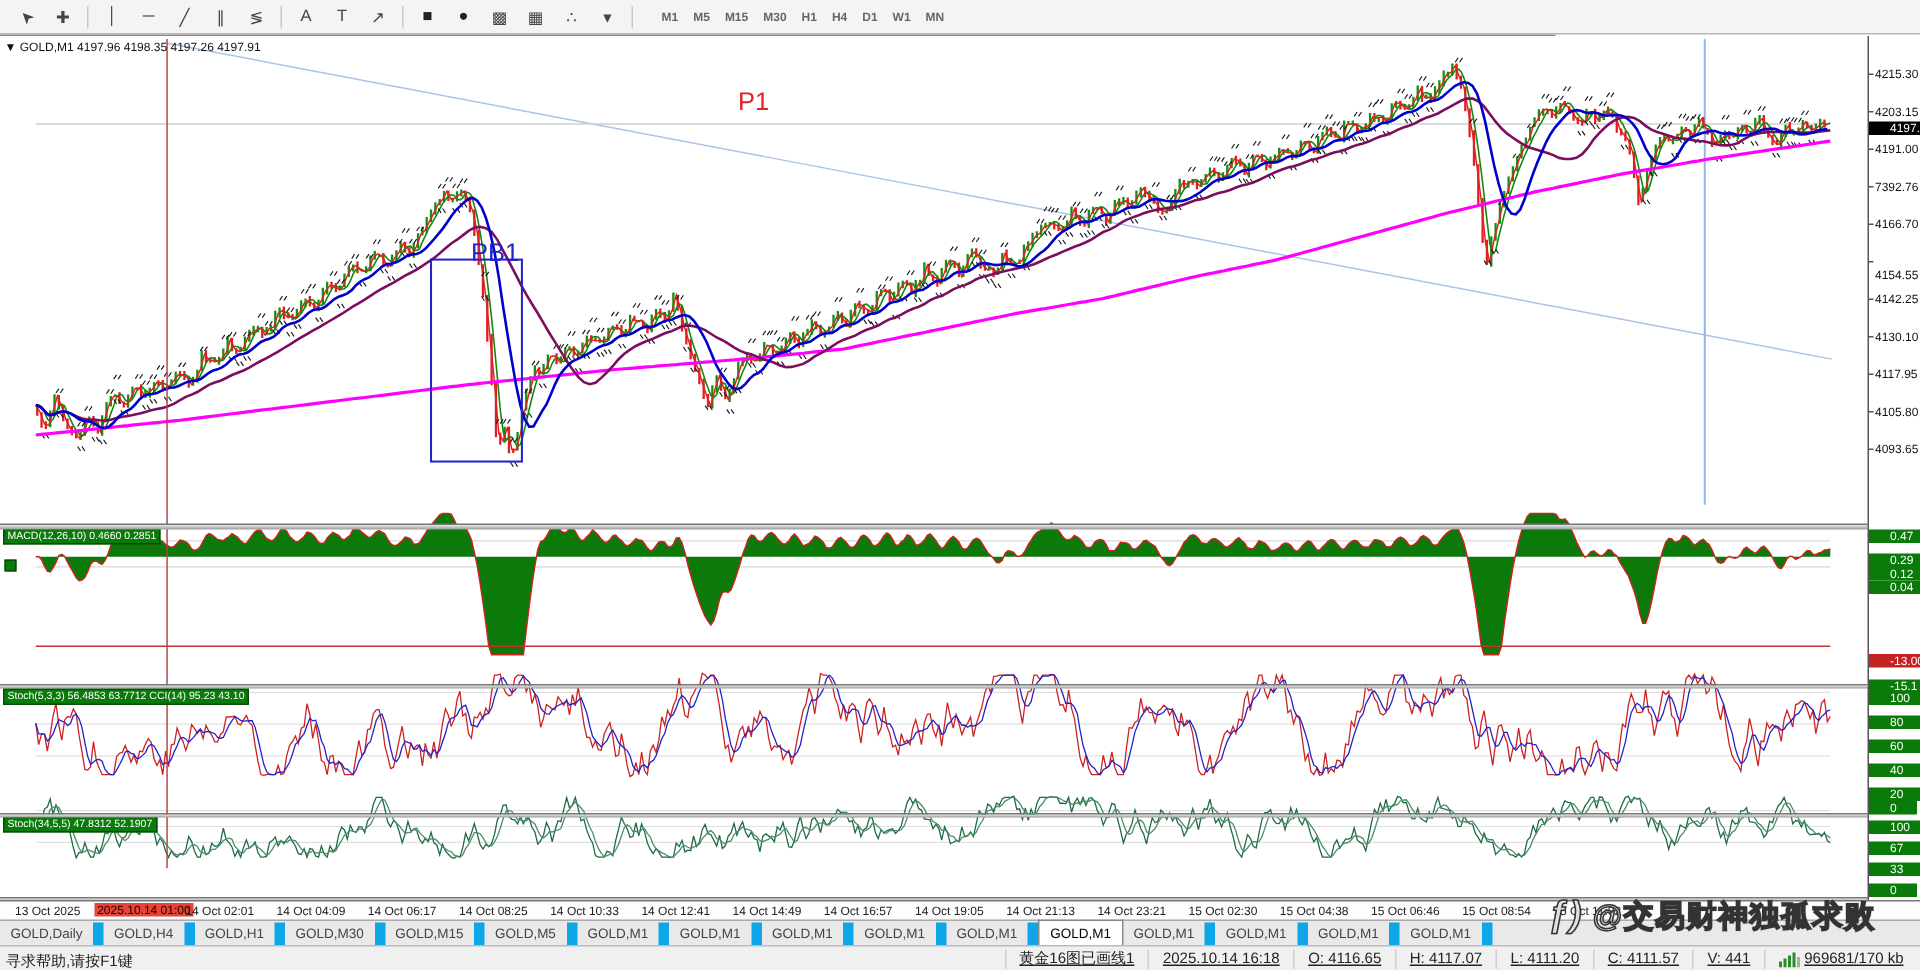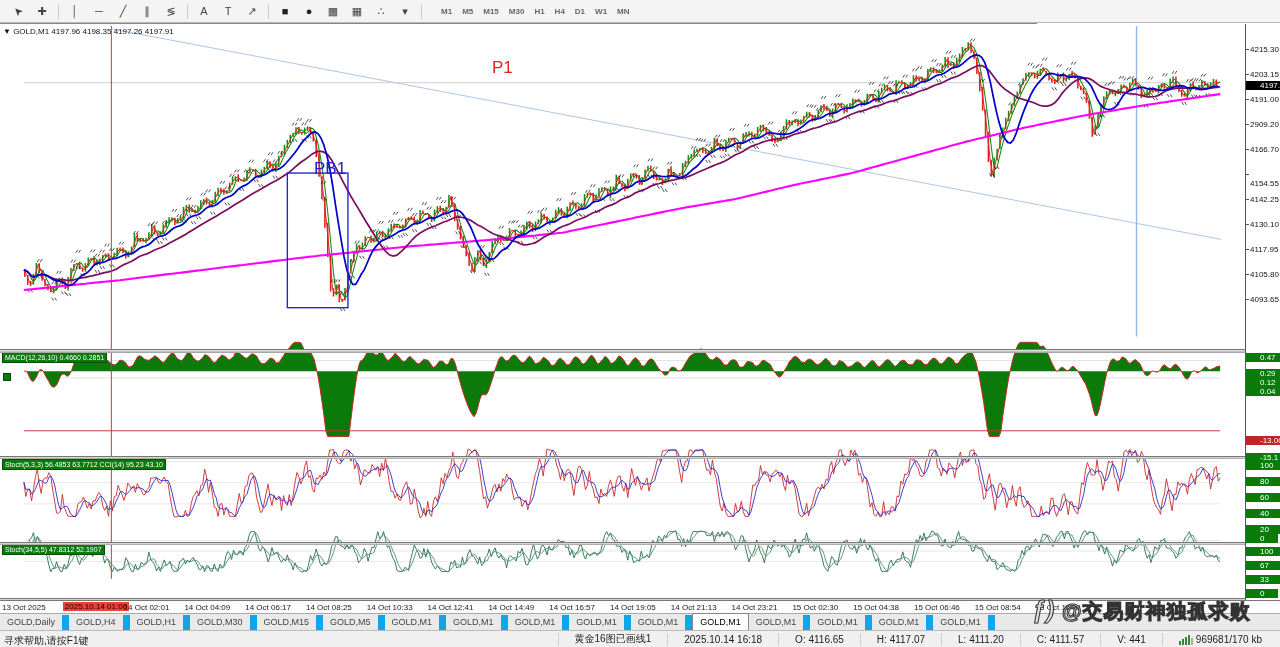--- a/index.html
+++ b/index.html
@@ -61,22 +61,22 @@
     height:15px; white-space:nowrap; }
   .tab.active { background:#fff; border:1px solid #888; border-bottom:none; height:17px;
     color:#000; padding-top:3px; }
 
   
   #status-bar { position:absolute; left:0; top:630px; width:1280px; height:17px;
     background:#f0f0f0; border-top:1px solid #bbb; font-size:10px; color:#222; }
   #status-help { position:absolute; left:4px; top:3px; }
   #status-right { position:absolute; right:2px; top:0; height:16px; display:flex;
     align-items:center; }
-  .status-seg { padding:0 16px; border-left:1px solid #cfcfcf; height:13px;
-    display:flex; align-items:center; white-space:nowrap; }
+  .status-seg { padding:0 9px; border-left:1px solid #cfcfcf; height:13px;
+    display:flex; align-items:center; white-space:nowrap;text-decoration:underline; }
 
   
   #watermark { position:absolute; left:1032px; top:596px; z-index:50; font-size:20px;
     font-weight:bold; letter-spacing:1px; color:rgba(255,255,255,0.85);
     -webkit-text-stroke:1px #333; text-shadow:0 0 1px #333; white-space:nowrap; }
   #watermark .logo { font-style:italic; font-size:24px; }
 </style>
 </head>
 <body>
 
@@ -165,21 +165,21 @@
     <div class="sep-bar" style="top:518px; height:3px;"></div>
     <div class="sep-bar" style="top:574px; height:3px;"></div>
 
     <div id="scale-col">
         <span class="axis-label" style="top: 21px;">4215.30</span>
         <span class="axis-tick" style="top: 25px;"></span>
         <span class="axis-label" style="top: 45.9998px;">4203.15</span>
         <span class="axis-tick" style="top: 49.9998px;"></span>
         <span class="axis-label" style="top: 70.9997px;">4191.00</span>
         <span class="axis-tick" style="top: 74.9997px;"></span>
-        <span class="axis-label" style="top: 95.9995px;">2909.20</span>
+        <span class="axis-label" style="top: 95.9995px;">7392.76</span>
         <span class="axis-tick" style="top: 99.9995px;"></span>
         <span class="axis-label" style="top: 120.999px;">4166.70</span>
         <span class="axis-tick" style="top: 124.999px;"></span>
         <span class="axis-label" style="top: 145.999px; margin-top: 9px;">4154.55</span>
         <span class="axis-tick" style="top: 149.999px;"></span>
         <span class="axis-label" style="top: 171.308px;">4142.25</span>
         <span class="axis-tick" style="top: 175.308px;"></span>
         <span class="axis-label" style="top: 196.308px;">4130.10</span>
         <span class="axis-tick" style="top: 200.308px;"></span>
         <span class="axis-label" style="top: 221.307px;">4117.95</span>
@@ -202,21 +202,21 @@
         <span class="chip green" style="top: 501px;">20</span>
         <span class="chip green" style="top: 510px;">0</span>
         <span class="chip green" style="top: 523px;">100</span>
         <span class="chip green" style="top: 537px;">67</span>
         <span class="chip green" style="top: 551px;">33</span>
         <span class="chip green" style="top: 565px;">0</span>
       </div>
   </div>
 
   <div id="time-axis">
-      <span class="time-label" style="left: 2px;">13 Oct 2025</span>
+      <span class="time-label" style="left: 10px;">13 Oct 2025</span>
       <span class="time-label redchip" style="left: 62.8px;">2025.10.14 01:00</span>
       <span class="time-label" style="left: 123.6px;">14 Oct 02:01</span>
       <span class="time-label" style="left: 184.4px;">14 Oct 04:09</span>
       <span class="time-label" style="left: 245.2px;">14 Oct 06:17</span>
       <span class="time-label" style="left: 306px;">14 Oct 08:25</span>
       <span class="time-label" style="left: 366.8px;">14 Oct 10:33</span>
       <span class="time-label" style="left: 427.6px;">14 Oct 12:41</span>
       <span class="time-label" style="left: 488.4px;">14 Oct 14:49</span>
       <span class="time-label" style="left: 549.2px;">14 Oct 16:57</span>
       <span class="time-label" style="left: 610px;">14 Oct 19:05</span>

